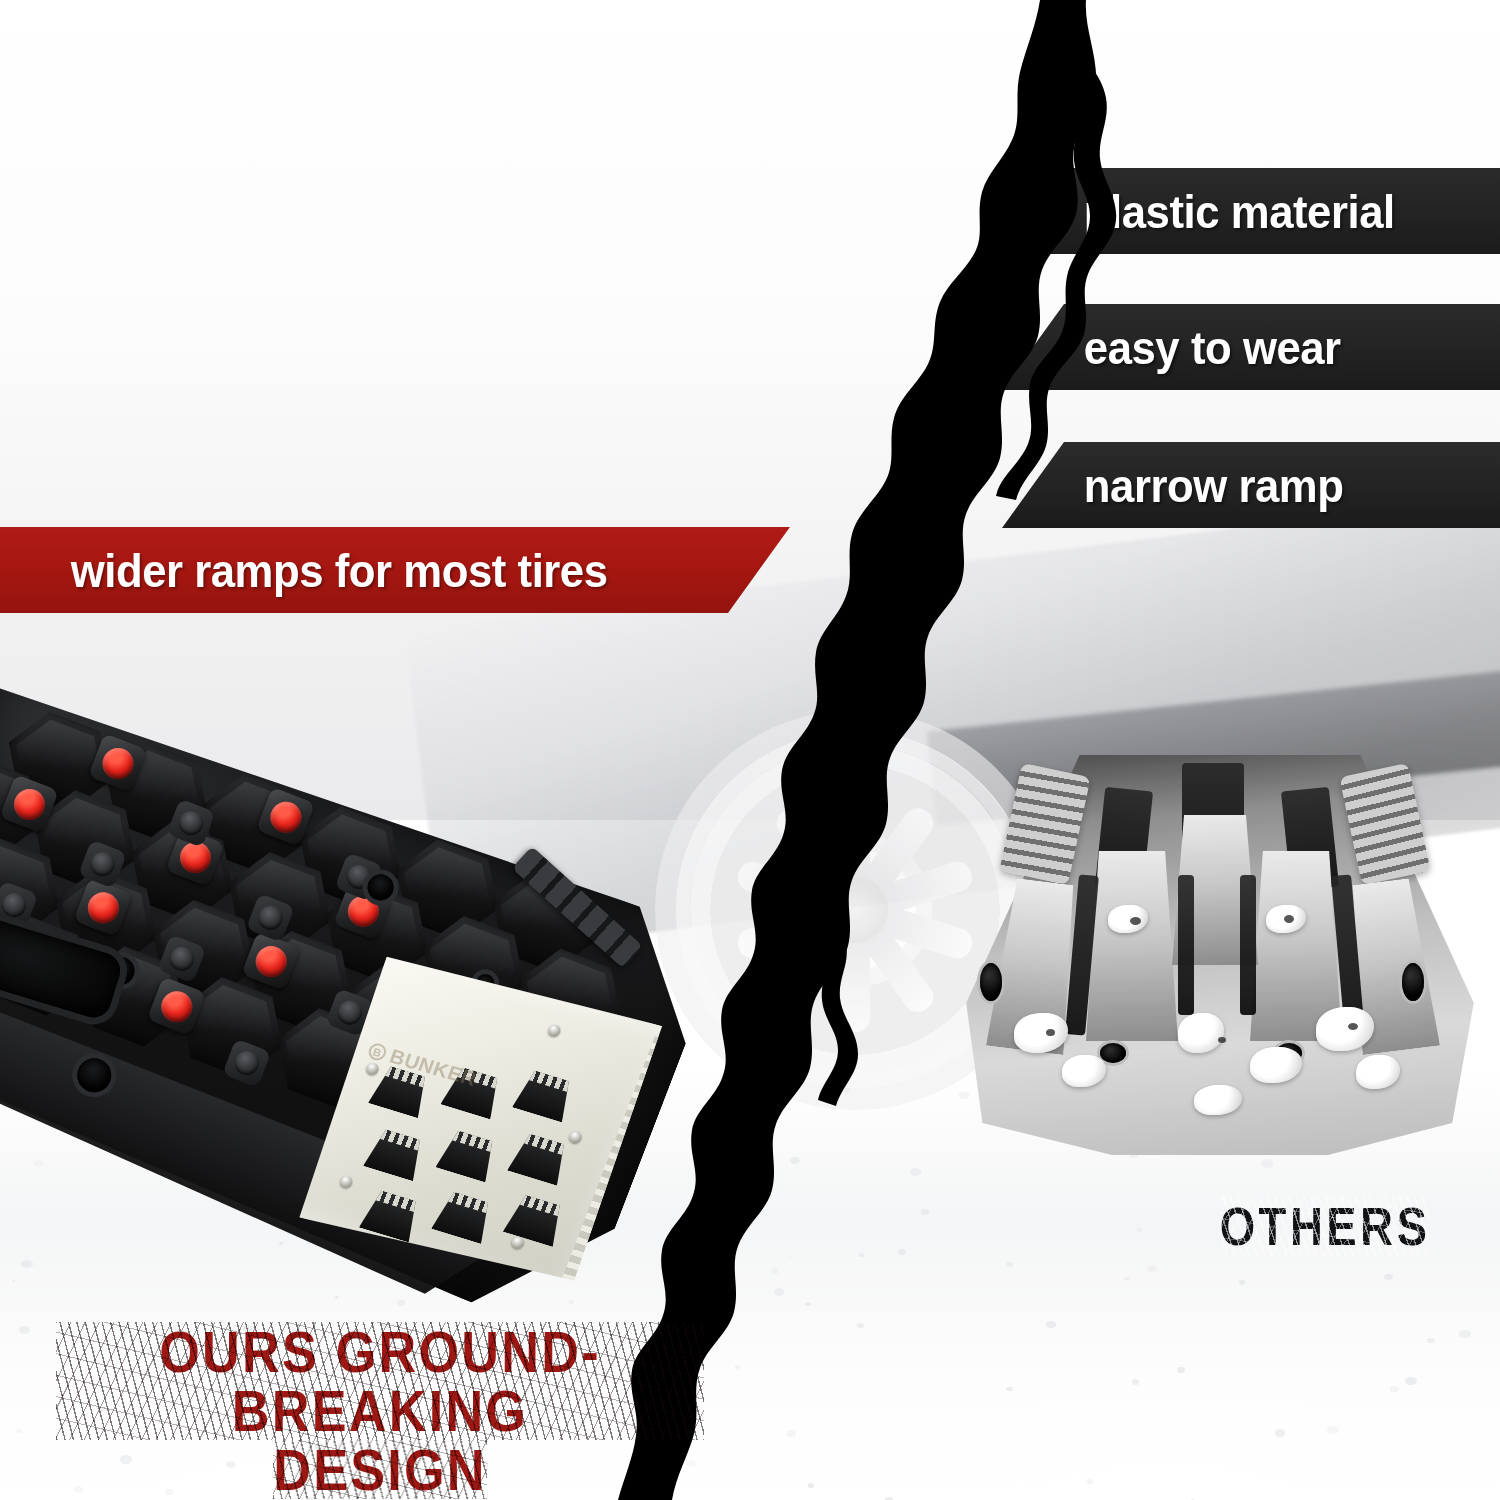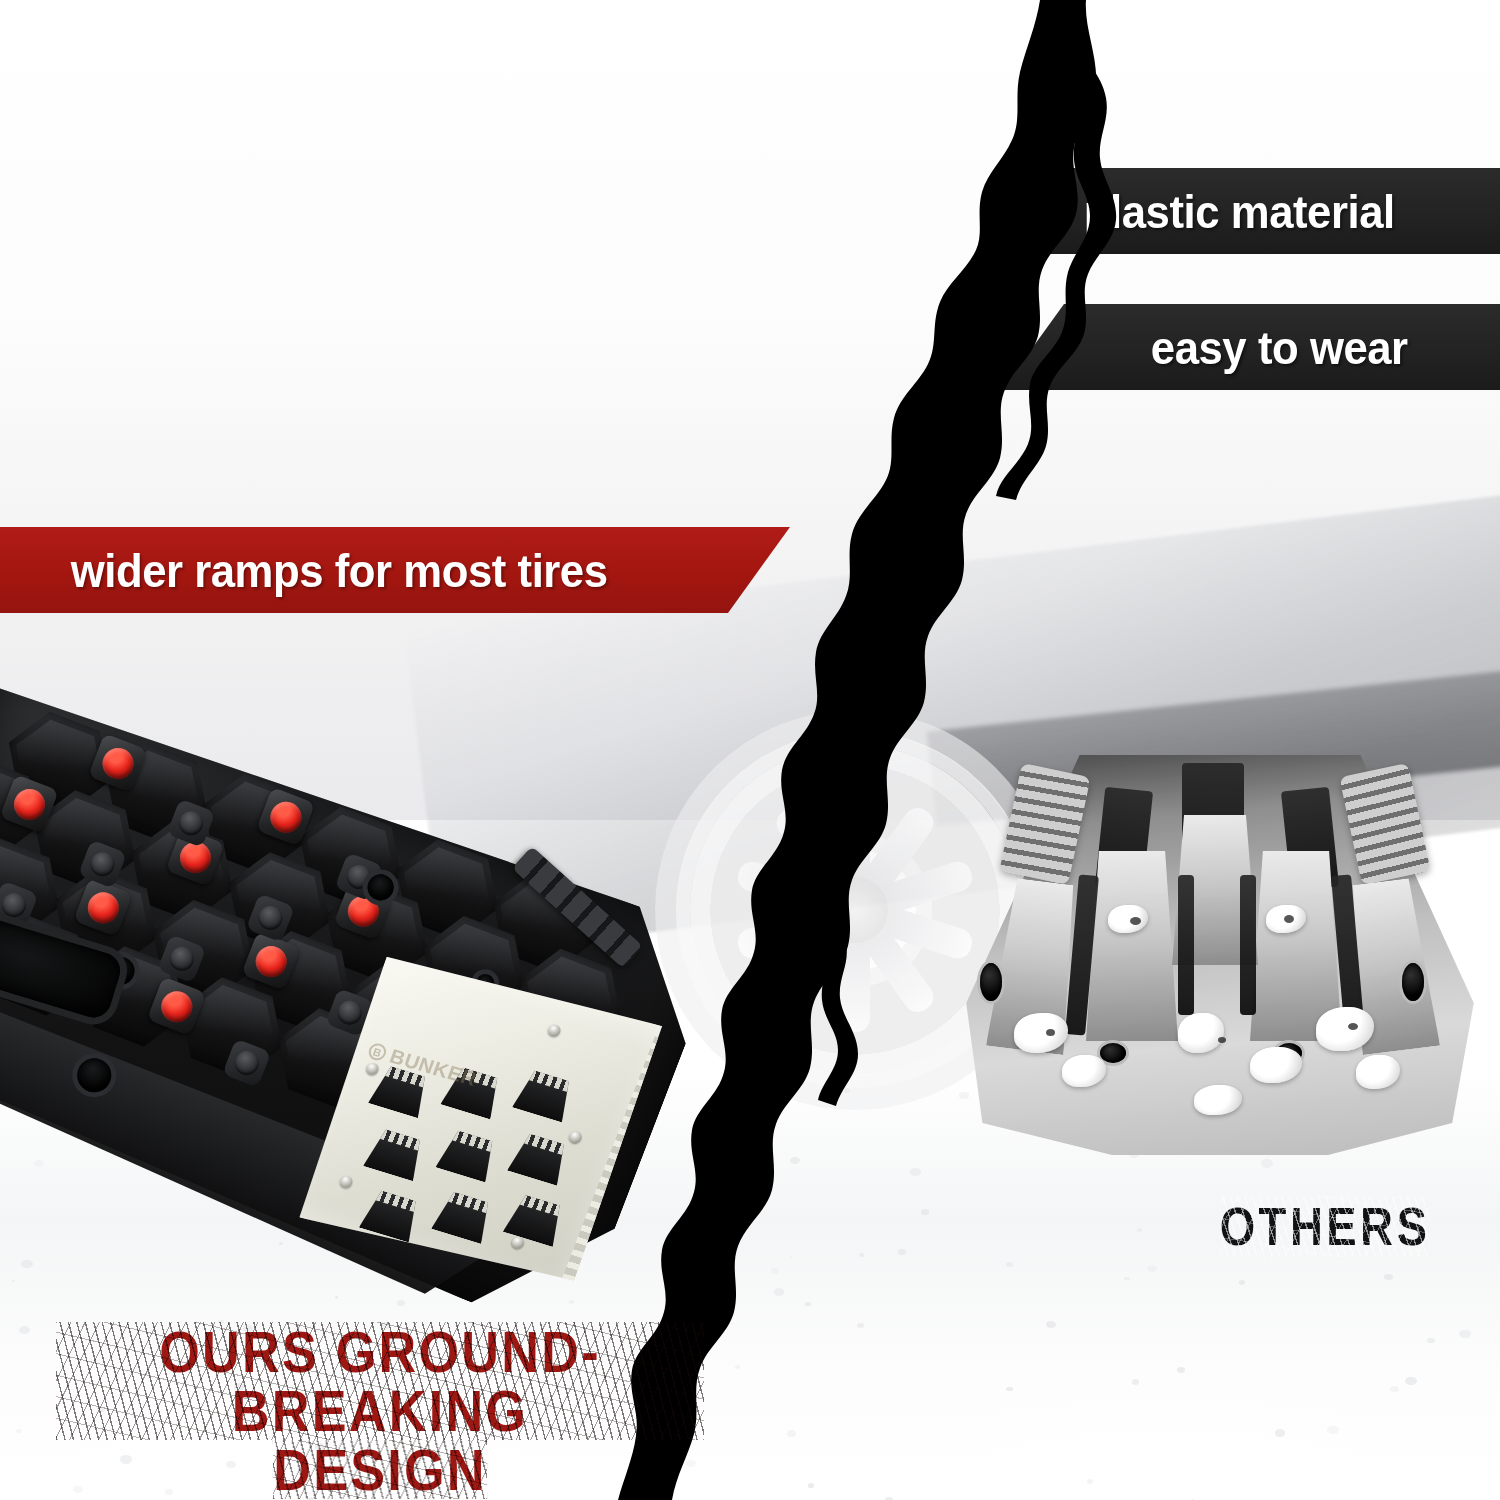--- a/index.html
+++ b/index.html
@@ -461,24 +461,27 @@
 
 
   <div class="banner-red" style="top:527px; width:790px;">
     <span class="btxt">wider ramps for most tires</span>
   </div>
 
   <div class="banner-black" style="top:168px; width:498px;">
     <span class="btxt">plastic material</span>
   </div>
 
-  <div class="banner-black" style="top:304px; width:498px;justify-content:center;">
+  <div class="banner-black" style="top:304px; width:498px;">
     <span class="btxt">easy to wear</span>
   </div>
 
+  <div class="banner-black" style="top:442px; width:498px;">
+    <span class="btxt">narrow ramp</span>
+  </div>
 
   <div class="ours-photo">
     <div class="board">
       <div class="board-body"></div>
       <div class="board-edge"></div>
 
       <div class="hex" style="left:30px;  top:26px;"></div>
       <div class="hex" style="left:132px; top:20px;"></div>
       <div class="hex" style="left:234px; top:14px;"></div>
       <div class="hex" style="left:336px; top:10px;"></div>

